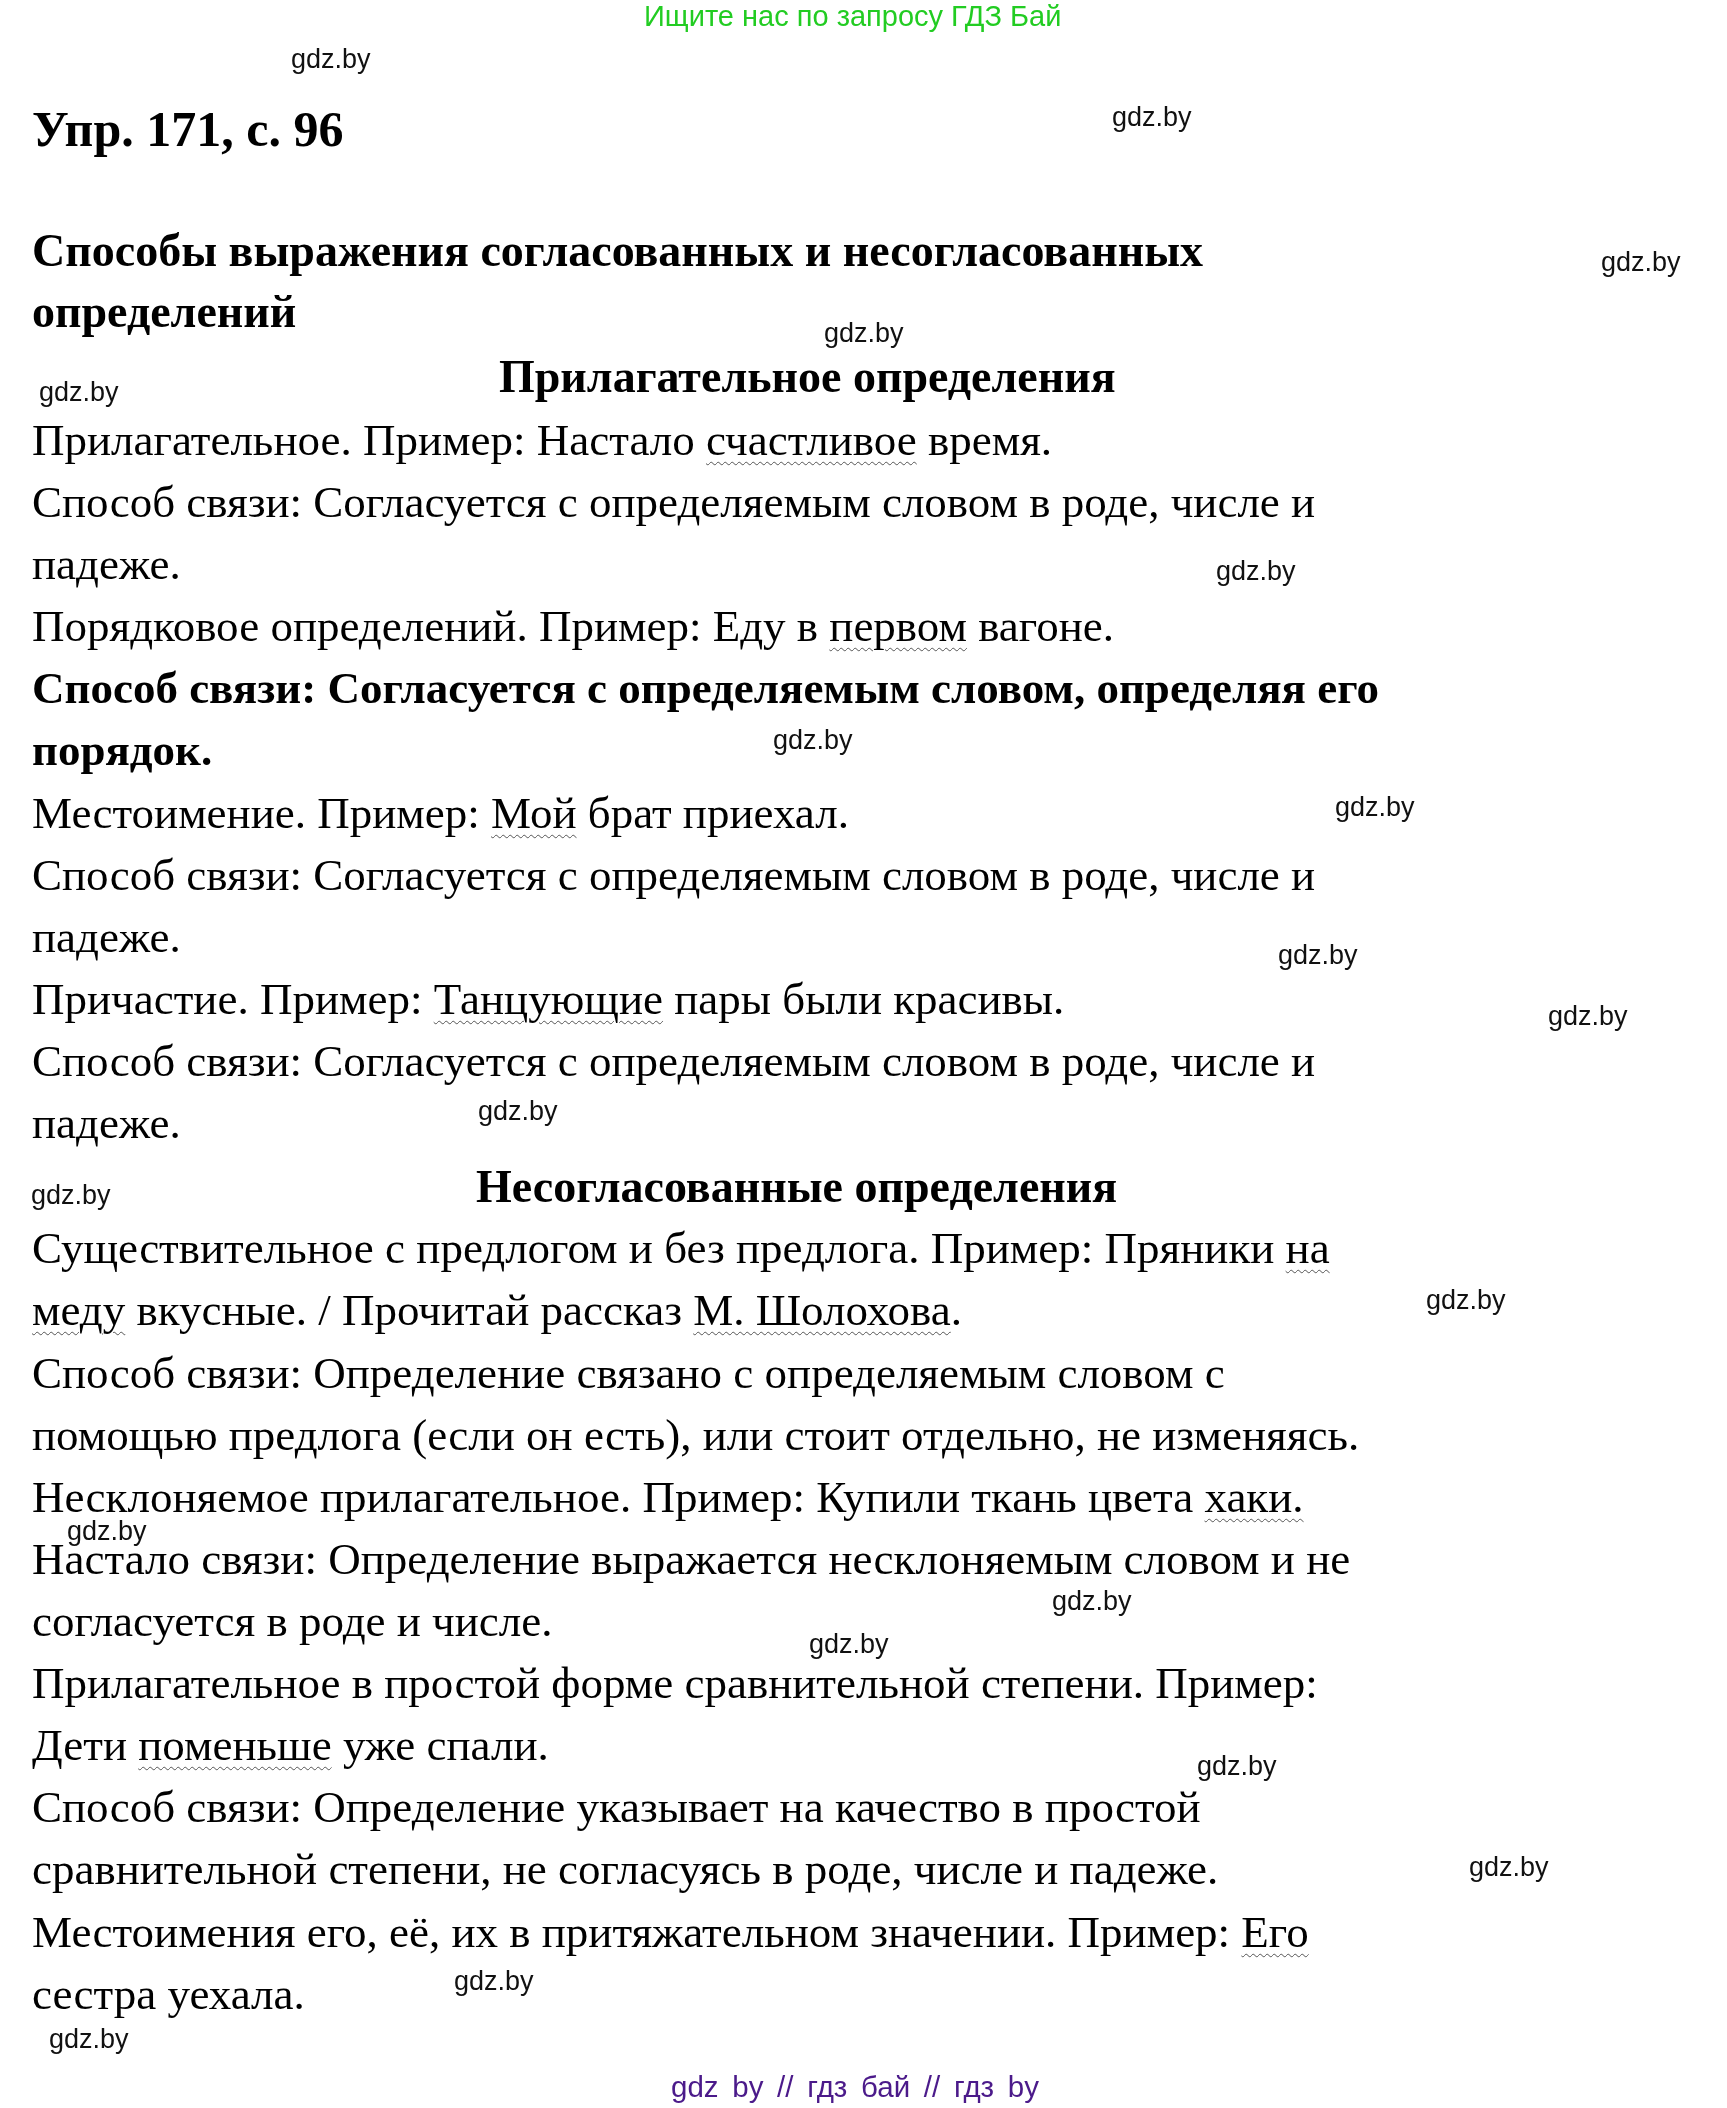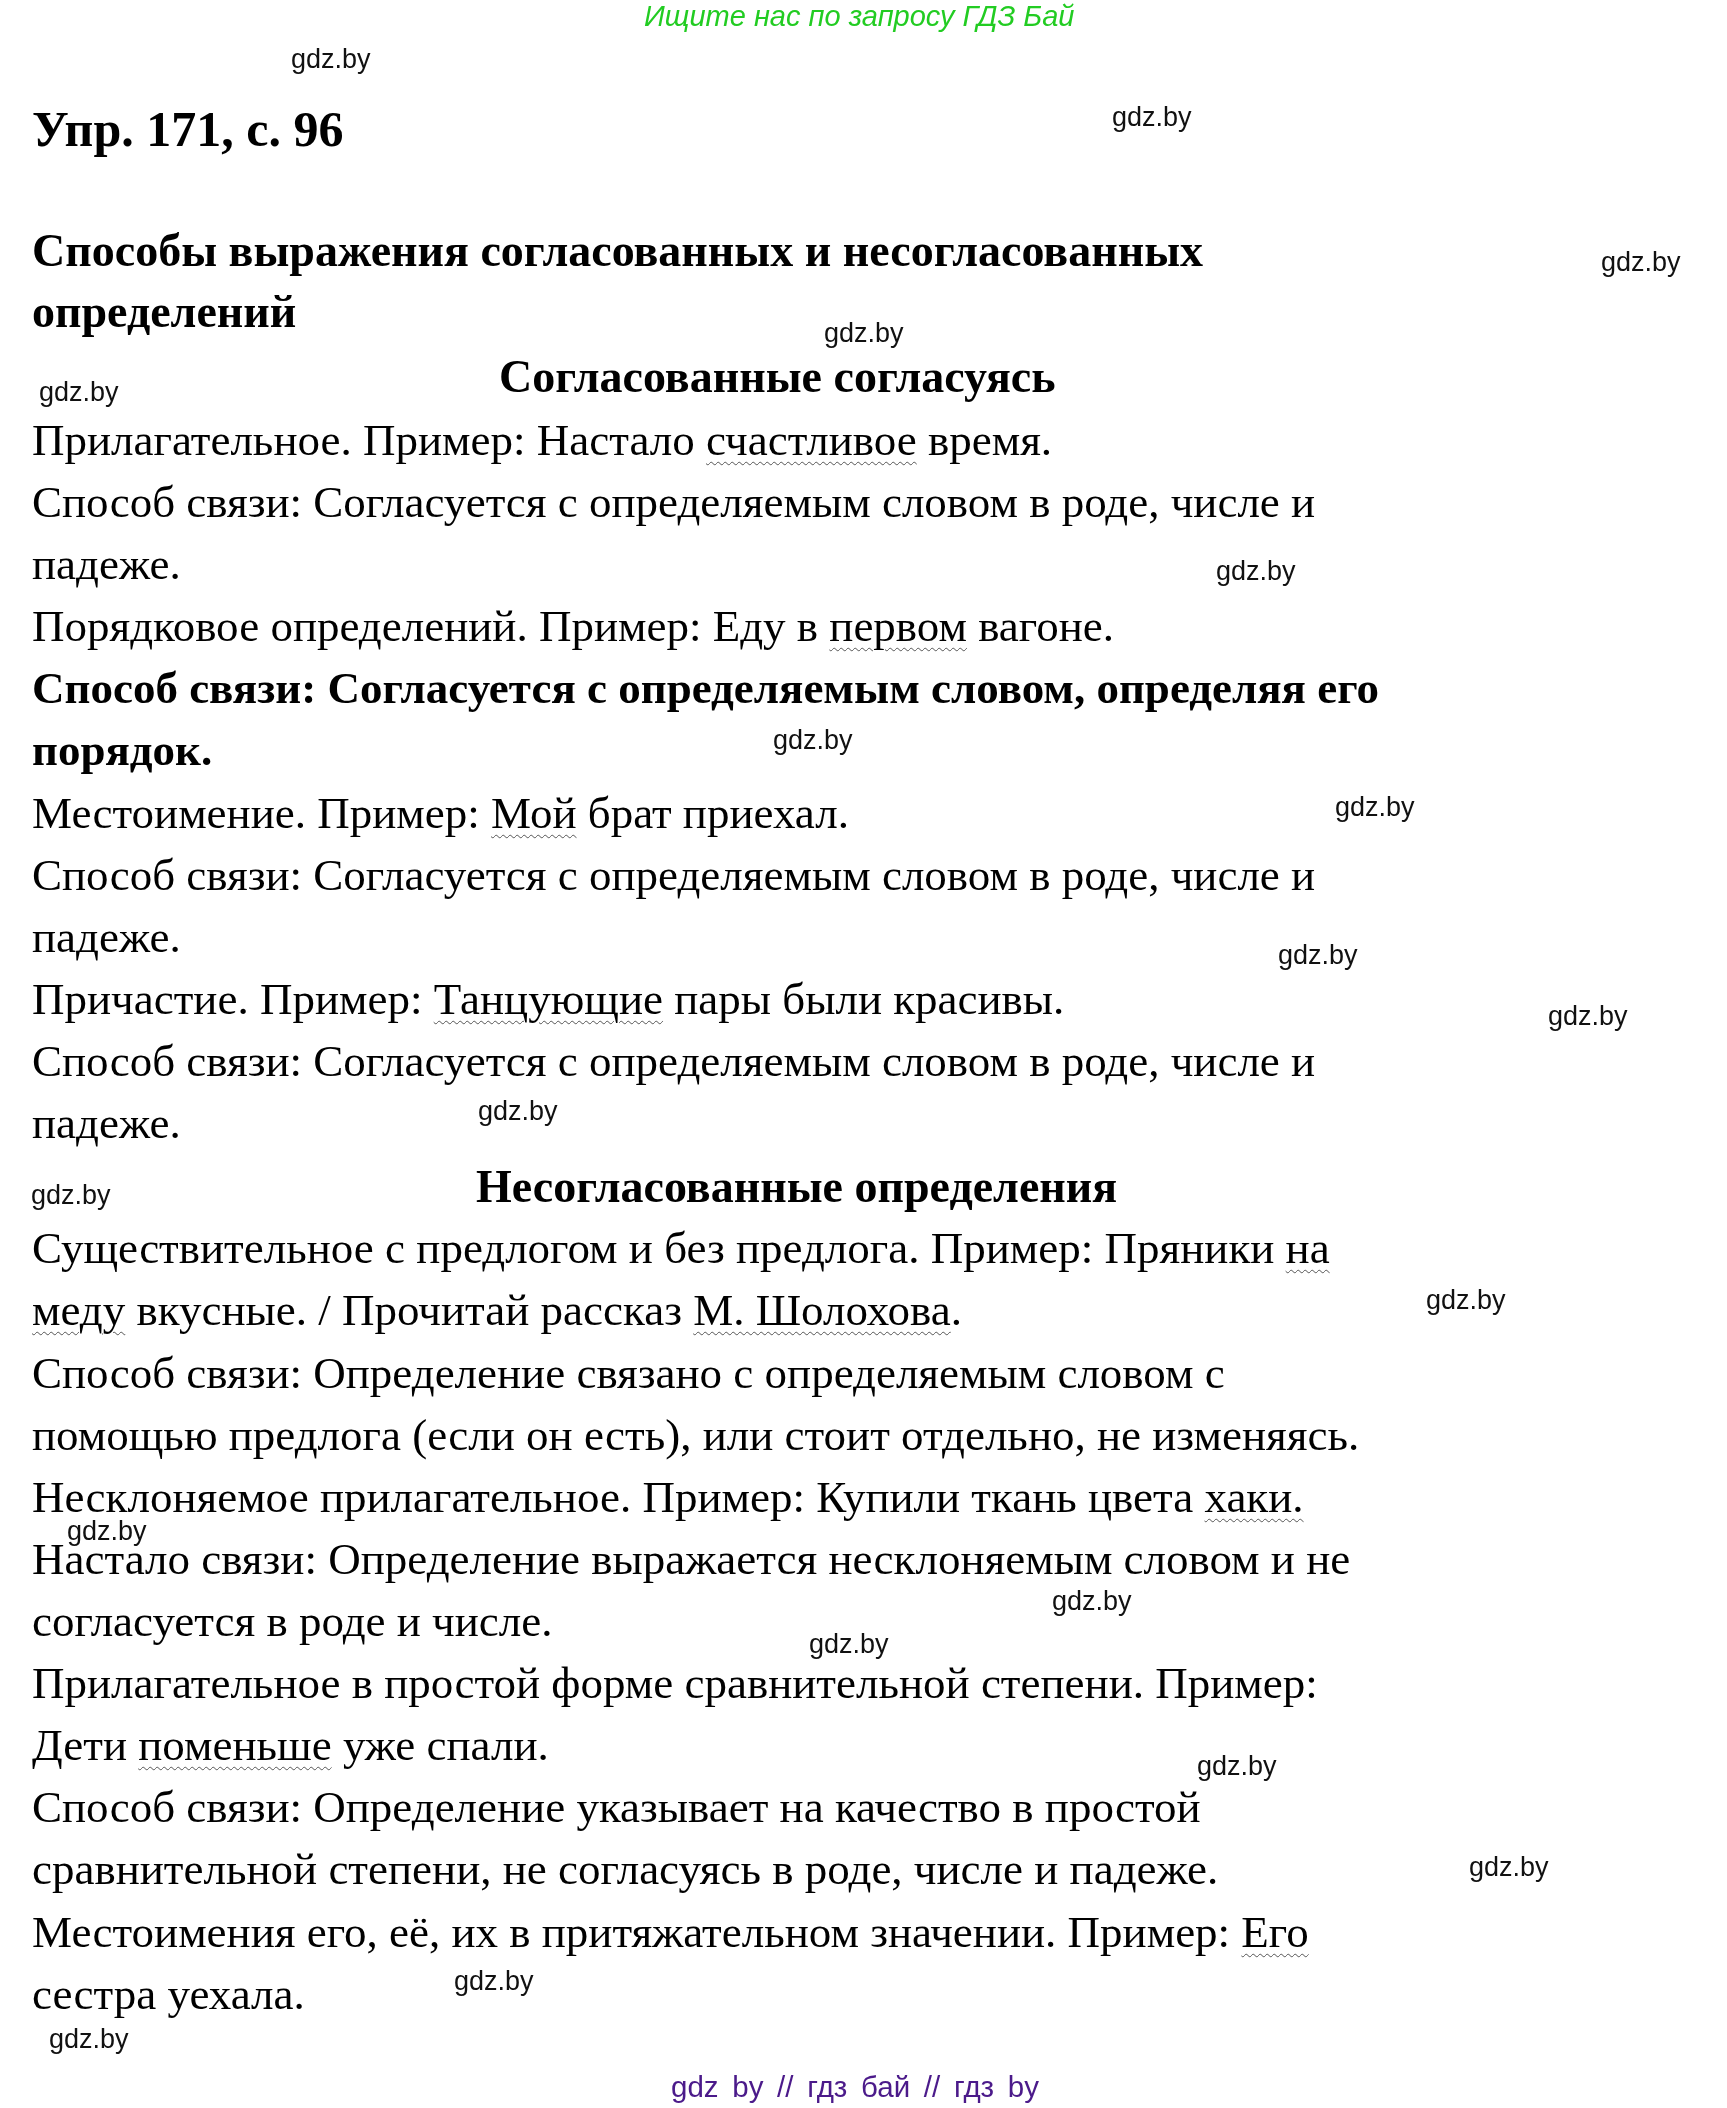--- a/index.html
+++ b/index.html
@@ -5,21 +5,21 @@
   html, body { margin: 0; padding: 0; }
   body {
     width: 1728px; height: 2109px; position: relative; overflow: hidden;
     background: #ffffff;
     font-family: "Liberation Serif", serif;
     color: #000000;
   }
   .abs { position: absolute; white-space: nowrap; }
   .banner {
     font-family: "Liberation Sans", sans-serif;
-    font-size: 29px; line-height: 33px; color: #22cc22; font-style: italic;
+    font-size: 29px; line-height: 33px; color: #22cc22;
   }
   .footer {
     font-family: "Liberation Sans", sans-serif;
     font-size: 29.5px; line-height: 35px; color: #4b1a8a;
     word-spacing: 5.5px;
   }
   .title { font-weight: bold; font-size: 50px; line-height: 59px; }
   .heading { font-weight: bold; font-size: 46px; line-height: 61px; }
   .subheading { font-weight: bold; font-size: 46px; line-height: 61px; }
   .line { font-size: 45px; line-height: 62px; left: 32px; }
@@ -36,21 +36,21 @@
 </head>
 <body>
 
 <div class="abs banner" style="left:644px; top:0px;">Ищите нас по запросу ГДЗ Бай</div>
 
 <div class="abs title" style="left:32px; top:100px;">Упр. 171, с. 96</div>
 
 <div class="abs heading" style="left:32px; top:220px;">Способы выражения согласованных и несогласованных</div>
 <div class="abs heading" style="left:32px; top:281px;">определений</div>
 
-<div class="abs subheading" style="left:499px; top:346px;">Согласованные согласуясь</div>
+<div class="abs subheading" style="left:499px; top:346px;">Прилагательное определения</div>
 
 <div id="section0">
     <div class="abs line" style="top: 409px;"><span>Прилагательное. Пример: Настало </span><span class="wavy">счастливое</span><span> время.</span></div>
     <div class="abs line" style="top: 471px;"><span>Способ связи: Согласуется с определяемым словом в роде, числе и</span></div>
     <div class="abs line" style="top: 533px;"><span>падеже.</span></div>
     <div class="abs line" style="top: 595px;"><span>Порядковое определений. Пример: Еду в </span><span class="wavy">первом</span><span> вагоне.</span></div>
     <div class="abs line" style="top: 657px; font-weight: bold;"><span>Способ связи: Согласуется с определяемым словом, определяя его</span></div>
     <div class="abs line" style="top: 719px; font-weight: bold;"><span>порядок.</span></div>
     <div class="abs line" style="top: 782px;"><span>Местоимение. Пример: </span><span class="wavy">Мой</span><span> брат приехал.</span></div>
     <div class="abs line" style="top: 844px;"><span>Способ связи: Согласуется с определяемым словом в роде, числе и</span></div>

